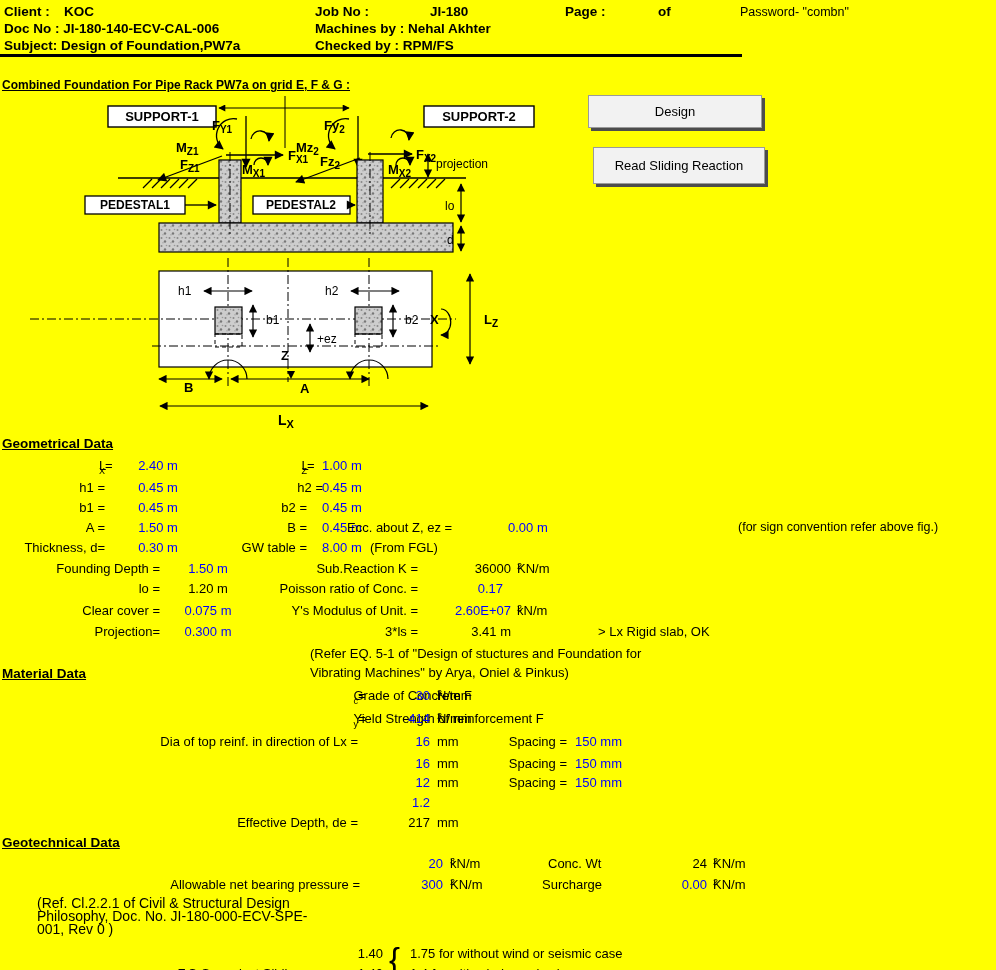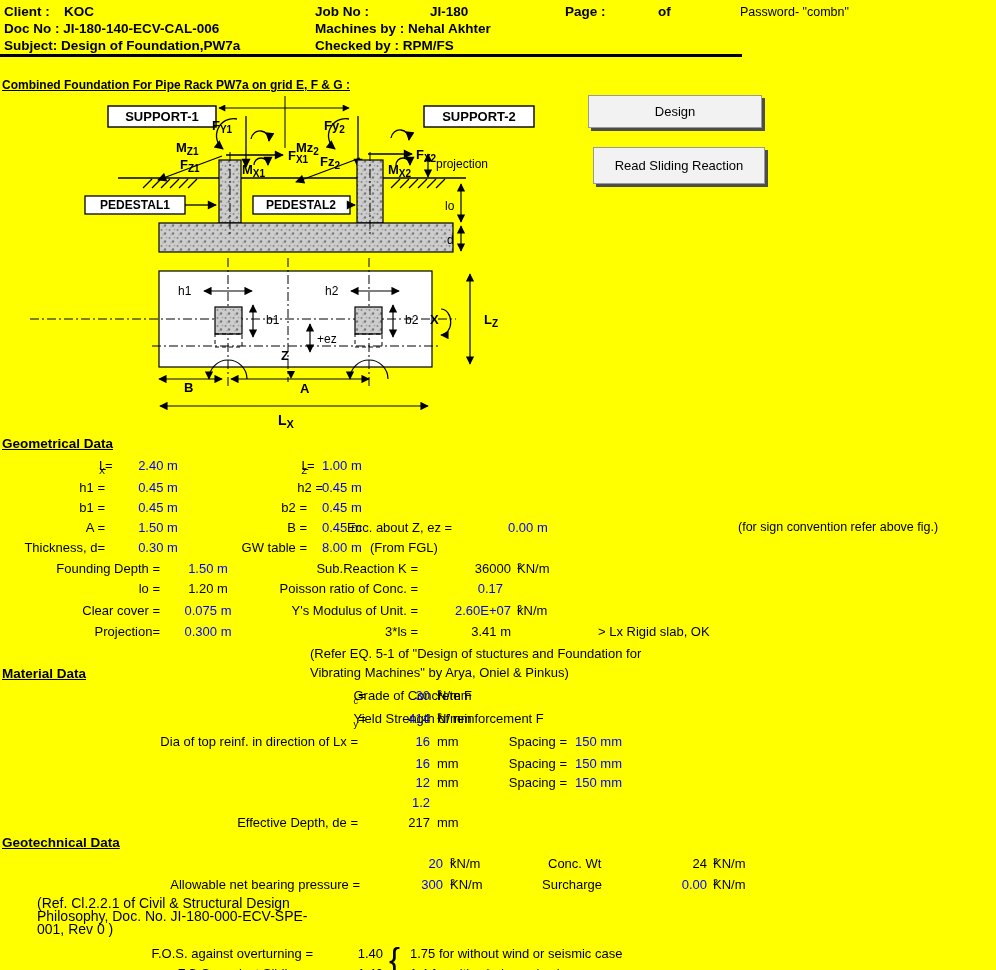--- a/index.html
+++ b/index.html
@@ -333,21 +333,20 @@
 <div class="row ref" style="top:908px">
   <span style="left:37px">Philosophy, Doc. No. JI-180-000-ECV-SPE-</span>
 </div>
 <div class="row ref" style="top:921px">
   <span style="left:37px">001, Rev 0 )</span>
 </div>
 
 <span class="abs" style="left:389px;top:941px;font-size:33px;font-weight:normal">{</span>
 
 <div class="row" style="top:946px">
-  <span class="lab" style="left:0;width:313px">F.O.S. against overturning =</span>
   <span class="r" style="left:350px;width:33px">1.40</span>
   <span style="left:410px">1.75 for without wind or seismic case</span>
 </div>
 <div class="row" style="top:966px">
   <span class="lab" style="left:0;width:313px">F.O.S. against Sliding =</span>
   <span class="r" style="left:350px;width:33px">1.40</span>
   <span style="left:410px">1.4 for with wind or seismic case</span>
 </div>
 
 </body></html>

